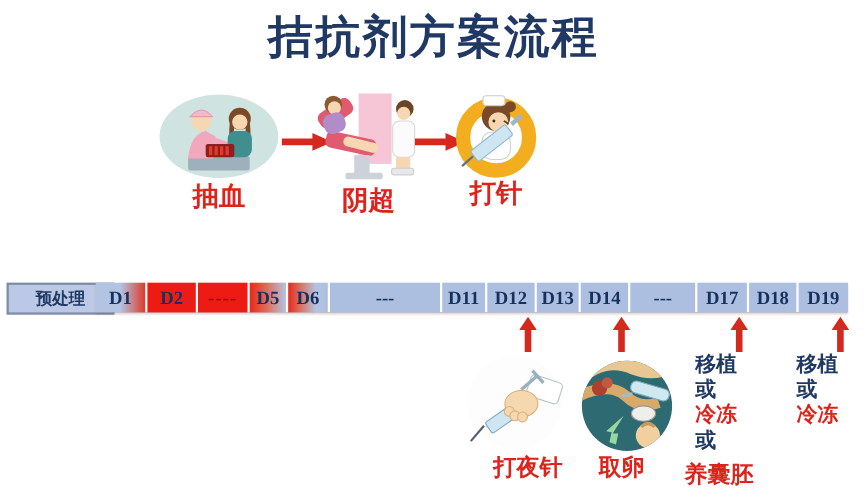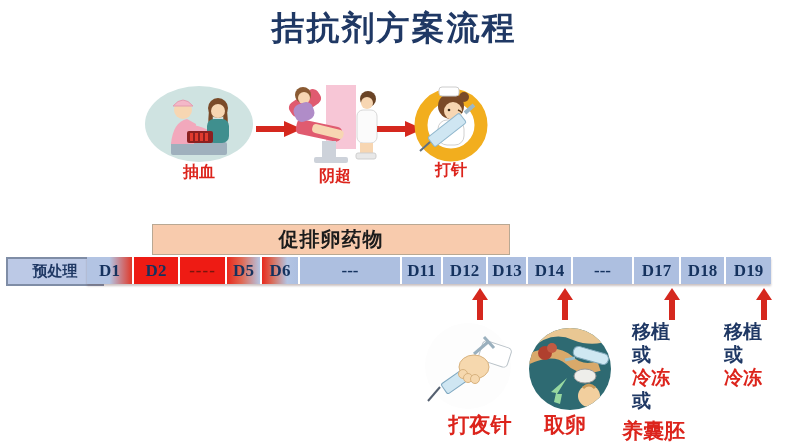--- a/index.html
+++ b/index.html
@@ -1,25 +1,25 @@
 <!DOCTYPE html>
 <html><head>
 <meta charset="utf-8">
 <style>
   html,body{margin:0;padding:0;background:#ffffff;}
   .stage{position:relative;width:788px;height:445px;background:#ffffff;overflow:hidden;
          font-family:"Liberation Serif", "DejaVu Serif", serif;}
 
   
   .title{position:absolute;left:0;right:0;top:6px;text-align:center;
-         font-size:33px;font-weight:bold;color:#1f3864;letter-spacing:2px;}
+         font-size:41px;font-weight:bold;color:#1f3864;letter-spacing:2px;}
 
   
   .illus{position:absolute;}
-  .flow-label{position:absolute;text-align:center;font-weight:bold;font-size:16px;color:#dc241c;}
+  .flow-label{position:absolute;text-align:center;font-weight:bold;font-size:24px;color:#dc241c;}
   .flow-arrow{position:absolute;width:46px;height:18px;}
 
   
   .bar{position:absolute;display:flex;align-items:center;justify-content:center;
        font-weight:bold;}
   .bar-antagonist{left:282px;top:197px;width:226px;height:26px;background:#7030a0;
        color:#ffffff;font-size:19px;letter-spacing:2px;}
   .bar-stim{left:152px;top:224px;width:356px;height:29px;background:#f8cbad;
        border:1px solid #b9a893;color:#1c1c1c;font-size:20px;letter-spacing:1px;}
 
@@ -109,21 +109,20 @@
     <circle cx="41" cy="27" r="9" fill="#f7d6b2"></circle>
     <path d="M46 26 q3 1 4 3" stroke="#5a3a1a" stroke-width="1.6" fill="none"></path>
     <circle cx="37" cy="26" r="1.3" fill="#3a2a1a"></circle>
     <rect x="26" y="36" width="26" height="25" rx="9" fill="#ffffff" stroke="#d0d0d0"></rect>
     <rect x="15" y="40" width="40" height="12" rx="2" fill="#cfe6f2" stroke="#8fb6cc" transform="rotate(-38 35 46)"></rect>
     <line x1="18" y1="58" x2="8" y2="67" stroke="#607080" stroke-width="2"></line>
     <line x1="53" y1="29" x2="62" y2="21" stroke="#9db8c8" stroke-width="4"></line>
   </svg>
   <div class="flow-label" style="left:412px;top:160px;width:78px;">打针</div>
 
-  <div class="bar bar-stim">促排卵药物</div>
 
   <div class="pretreat">预处理</div>
 
   <div class="cells">
     <div class="cell c-grad-br" style="width:45px;">D1</div>
     <div class="cell c-red" style="width:44px;">D2</div>
     <div class="cell c-red dash-red" style="width:45px;">----</div>
     <div class="cell c-grad-rb" style="width:33px;">D5</div>
     <div class="cell c-grad-rl" style="width:36px;">D6</div>
     <div class="cell c-blue" style="width:100px;">---</div>

